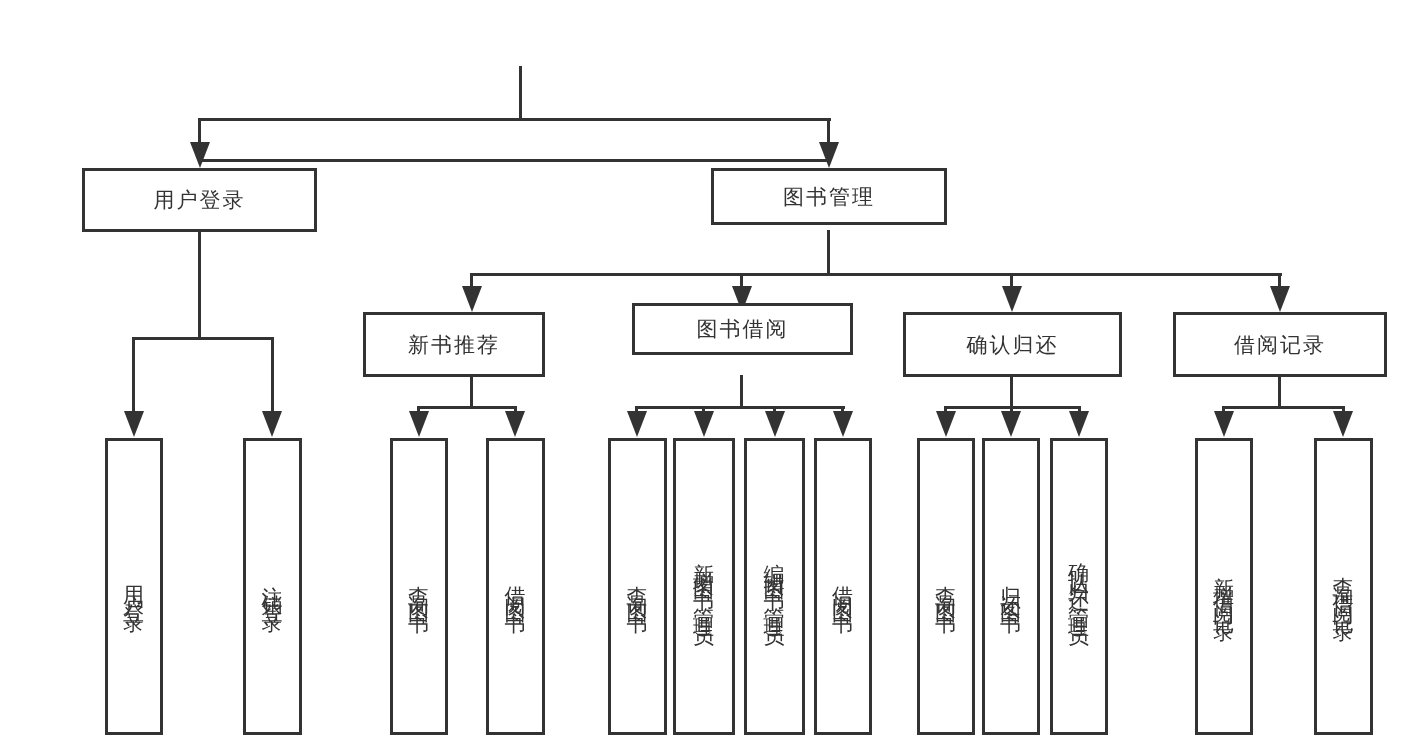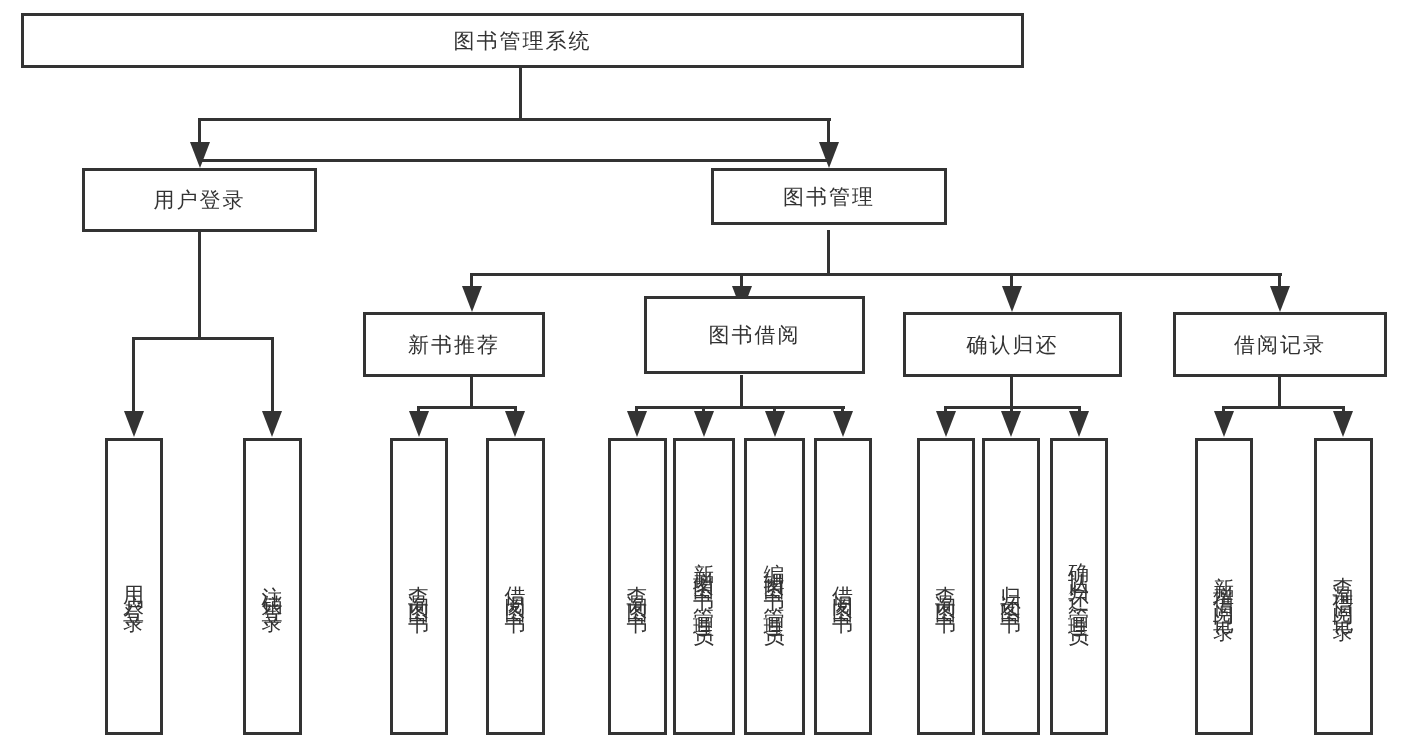--- a/index.html
+++ b/index.html
@@ -60,23 +60,20 @@
     color:var(--wm);
     z-index:3;
     white-space:nowrap;
   }
 </style>
 </head>
 <body>
 
 <div class="canvas">
 
-  <div class="box" style="left:21px;top:13px;width:1003px;height:55px;">
-    <span>图书管理系统</span>
-  </div>
 
   <div class="vline" style="left:519px;top:66px;height:54px;"></div>
   <div class="hline" style="left:198px;top:118px;width:633px;"></div>
   <div class="hline" style="left:198px;top:159px;width:633px;"></div>
   <div class="vline" style="left:198px;top:118px;height:28px;"></div>
   <div class="arrow" style="left:190px;top:142px;"></div>
   <div class="vline" style="left:827px;top:118px;height:28px;"></div>
   <div class="arrow" style="left:819px;top:142px;"></div>
 
   <div class="box" style="left:82px;top:168px;width:235px;height:64px;">
@@ -100,21 +97,21 @@
   <div class="vline" style="left:740px;top:273px;height:17px;"></div>
   <div class="arrow" style="left:732px;top:286px;"></div>
   <div class="vline" style="left:1010px;top:273px;height:17px;"></div>
   <div class="arrow" style="left:1002px;top:286px;"></div>
   <div class="vline" style="left:1278px;top:273px;height:17px;"></div>
   <div class="arrow" style="left:1270px;top:286px;"></div>
 
   <div class="box" style="left:363px;top:312px;width:182px;height:65px;">
     <span>新书推荐</span>
   </div>
-  <div class="box" style="left:632px;top:296px;width:221px;height:78px;margin-left:12px;">
+  <div class="box" style="left:632px;top:303px;width:221px;height:52px;">
     <span>图书借阅</span>
   </div>
   <div class="box" style="left:903px;top:312px;width:219px;height:65px;">
     <span>确认归还</span>
   </div>
   <div class="box" style="left:1173px;top:312px;width:214px;height:65px;">
     <span>借阅记录</span>
   </div>
 
   <div class="vline" style="left:470px;top:375px;height:34px;"></div>

